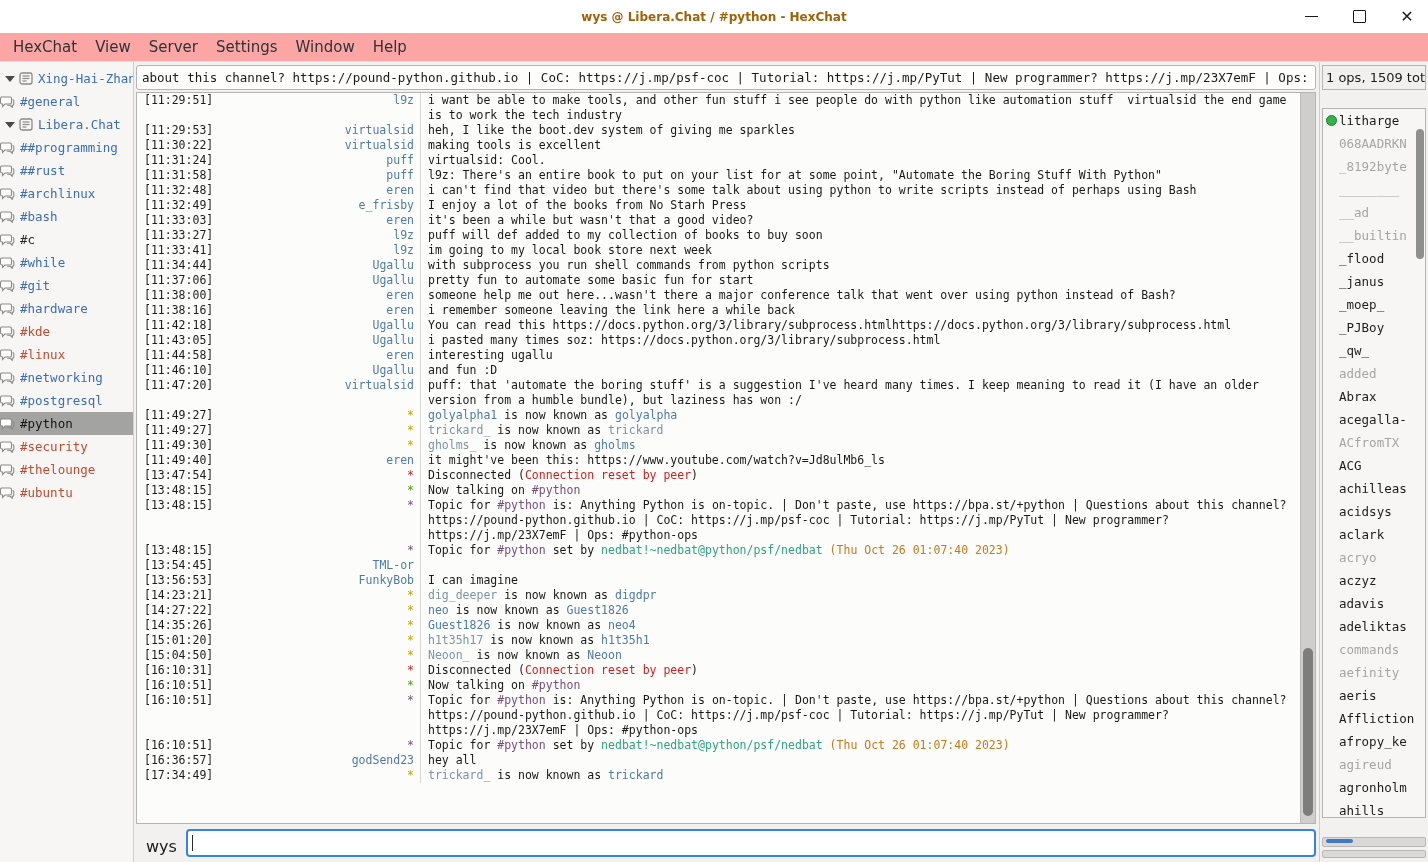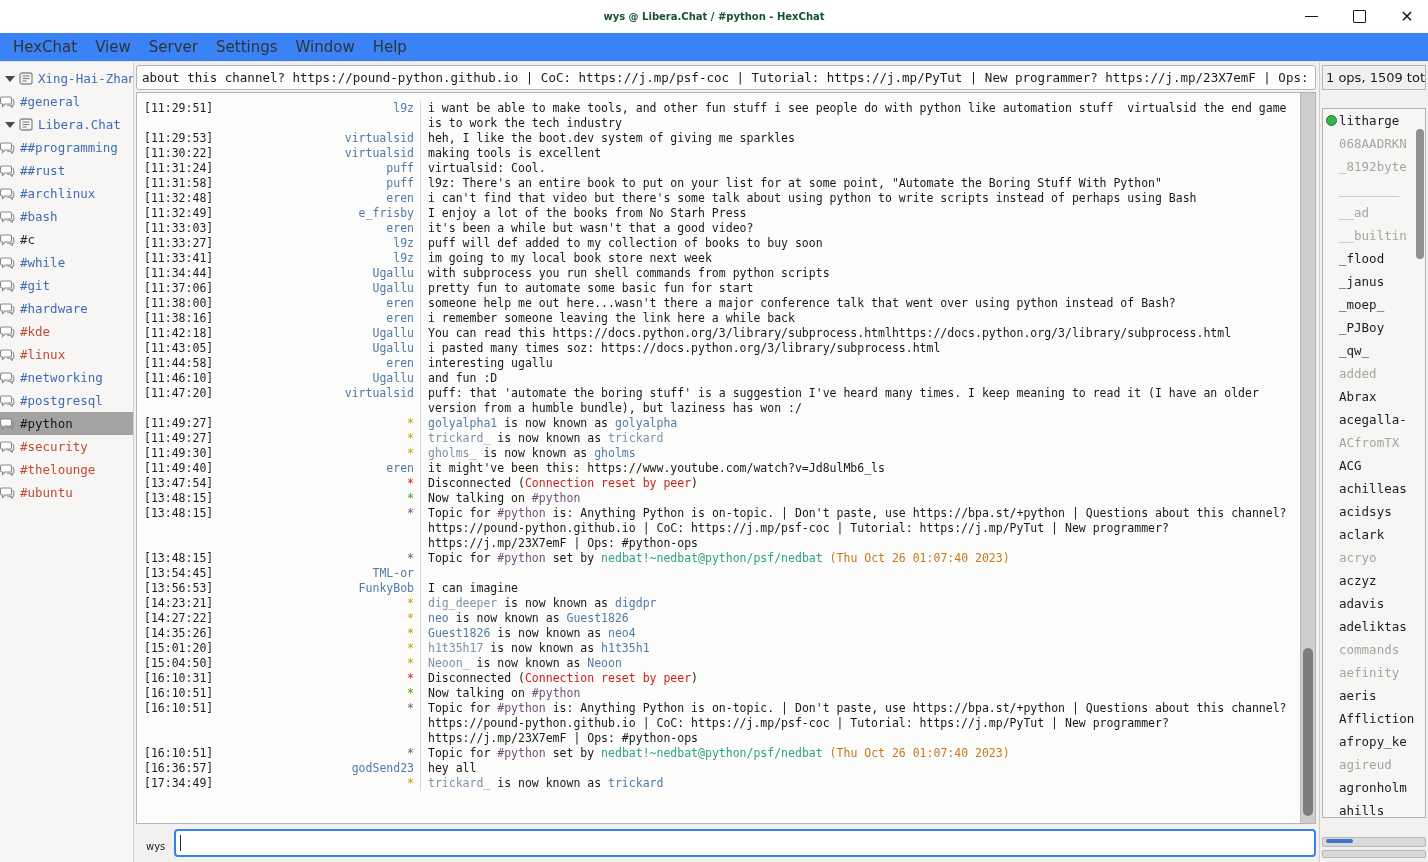--- a/index.html
+++ b/index.html
@@ -1,66 +1,66 @@
 <!DOCTYPE html>
 <html><head>
 <meta charset="utf-8">
 <style>
   html,body{margin:0;padding:0}
   body{width:1428px;height:862px;overflow:hidden;background:#f2f1ef;font-family:"DejaVu Sans",sans-serif;-webkit-font-smoothing:antialiased}
   
   .titlebar{height:33px;background:#ffffff;position:relative;display:flex;align-items:center;justify-content:center}
-  .title{font-size:10px;font-weight:bold;color:#14532d}
+  .title{font-size:12px;font-weight:bold;color:#a16207}
   .winctl{position:absolute;right:12px;top:0;height:33px;display:flex;align-items:center;gap:30px}
   .winbtn{width:18px;height:18px;display:flex;align-items:center;justify-content:center;color:#1a1a1a;font-size:15px;cursor:default}
   .minglyph{width:13px;height:1.6px;background:#1a1a1a;display:inline-block}
   .maxglyph{width:11px;height:11px;border:1.6px solid #1a1a1a;display:inline-block;border-radius:1px}
   .closeglyph{font-size:16px;line-height:1;color:#1a1a1a}
   
-  .menubar{height:28px;background:#3b82f6;display:flex;align-items:center;padding-left:4px;border-bottom:1px solid #e3e2e0}
+  .menubar{height:28px;background:#fca5a5;display:flex;align-items:center;padding-left:4px;border-bottom:1px solid #e3e2e0}
   .menu-item{font-size:15px;color:#2e3436;padding:0 9px}
   
   .main{display:flex;height:800px}
   .tree{width:133px;background:#f7f6f5;border-right:1px solid #cfcecc;padding-top:5px;overflow:hidden}
   .center{flex:1;min-width:0;display:flex;flex-direction:column}
   .right{width:108px;background:#f2f1ef;border-left:1px solid #cfcecc;display:flex;flex-direction:column}
   
   .tree-row{display:flex;align-items:center;height:23px;font:12.5px "DejaVu Sans Mono",monospace;white-space:nowrap;overflow:hidden}
   .tree-row.sel{background:#a3a3a1}
   .caret-down{width:0;height:0;border-left:5px solid transparent;border-right:5px solid transparent;border-top:6px solid #4a4a48;margin:0 4px 0 5px;flex:none}
   .tree-icon{flex:none;margin-right:5px;display:inline-flex}
   .tree-row.chan{}
   .c-blue{color:#3c6eb4}
   .c-red{color:#bf4b32}
   .c-dark{color:#2a2a28}
   .tree-row.sel .lbl{color:#141414}
   
   .topicbar{height:23px;margin:3px 3px 2px 2px;background:#fdfdfc;border:1px solid #b6b4b2;border-radius:3px;font:12.5px "DejaVu Sans Mono",monospace;color:#1a1a1a;line-height:23px;padding:0 5px;white-space:nowrap;overflow:hidden}
   
   .chatbox{flex:1;margin:0 3px 0 2px;background:#fcfcfb;border:1px solid #b6b4b2;position:relative;overflow:hidden}
-  .chatlines{position:absolute;left:0;top:8px;right:14px;font:11.5px "DejaVu Sans Mono",monospace;color:#181818;line-height:15px}
+  .chatlines{position:absolute;left:0;top:0;right:14px;font:11.5px "DejaVu Sans Mono",monospace;color:#181818;line-height:15px}
   .crow{display:grid;grid-template-columns:80px 204px 1fr}
   .ctime{padding-left:7px;white-space:nowrap;color:#1c1c1c}
   .cnick{text-align:right;padding-right:6px;border-right:1px solid #dad8d6;white-space:nowrap;color:#4f7ba7}
   .cmsg{padding-left:7px;padding-right:10px;white-space:pre-wrap;overflow-wrap:break-word}
   .seg-b{color:#4f7ba7}
   .seg-g{color:#7b94a8}
   .seg-ch{color:#75507b}
   .seg-err{color:#cc1f1f}
   .seg-mask{color:#2ea37f}
   .seg-date{color:#c5791c}
   .star-y{color:#c4a000}
   .star-r{color:#cc1f1f}
   .star-gr{color:#4e9a06}
   .star-p{color:#75507b}
   .vscroll{position:absolute;top:0;bottom:0;right:0;width:14px;background:#cfcecc;border-left:1px solid #bdbbb9}
   .vthumb{position:absolute;left:2px;right:2px;top:76%;height:23%;background:#7d7d7b;border-radius:5px}
   
   .inputrow{height:38px;display:flex;align-items:center;padding:0 3px 0 6px}
-  .mynick{font-size:10px;color:#1b1b1b;margin:7px 9px 0 6px}
+  .mynick{font-size:16px;color:#1b1b1b;margin:7px 9px 0 6px}
   .entry{flex:1;height:24px;background:#ffffff;border:2px solid #3584e4;border-radius:4px;display:flex;align-items:center;padding-left:4px}
   .caret{display:inline-block;width:1px;height:16px;background:#2a2a2a}
   
   .ulhead{height:23px;margin:3px 2px 2px 2px;border:1px solid #b6b4b2;background:#f1f0ee;font-size:13px;color:#1a1a1a;display:flex;align-items:center;padding:0 3px;white-space:nowrap;overflow:hidden}
   .ulist{flex:1;margin:16px 2px;border:1px solid #b6b4b2;background:#f7f6f5;overflow:hidden;position:relative}
   .urow{height:23px;display:flex;align-items:center;padding-left:16px;font:12.5px "DejaVu Sans Mono",monospace;color:#1c1c1c;white-space:nowrap;overflow:hidden;position:relative}
   .urow.away{color:#a6a5a2}
   .opdot{position:absolute;left:3px;top:6px;width:11px;height:11px;border-radius:50%;background:#33b34a;border:1px solid #1e7e34;box-sizing:border-box}
   .ulscroll{position:absolute;right:1px;top:20px;width:8px;height:130px;background:#8f8f8d;border-radius:4px}
   .meters{padding:3px 2px 4px 2px}

